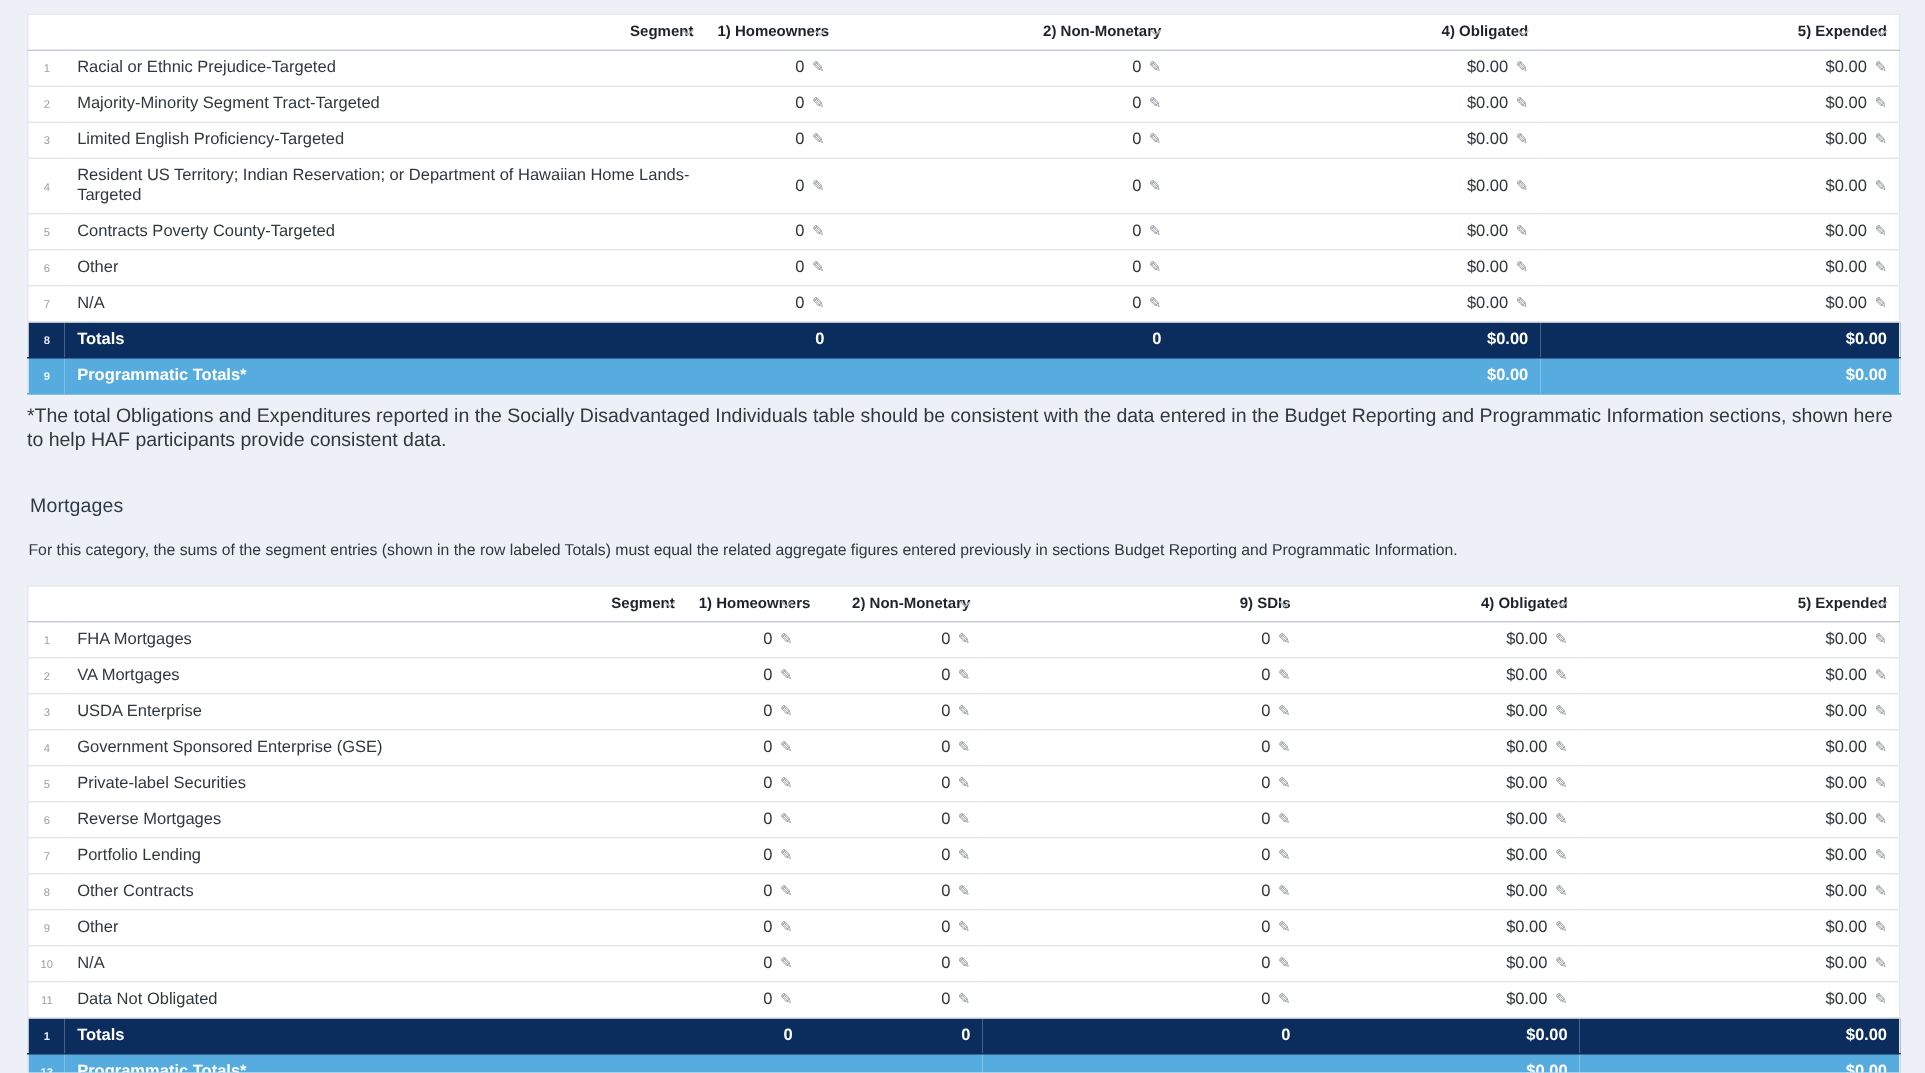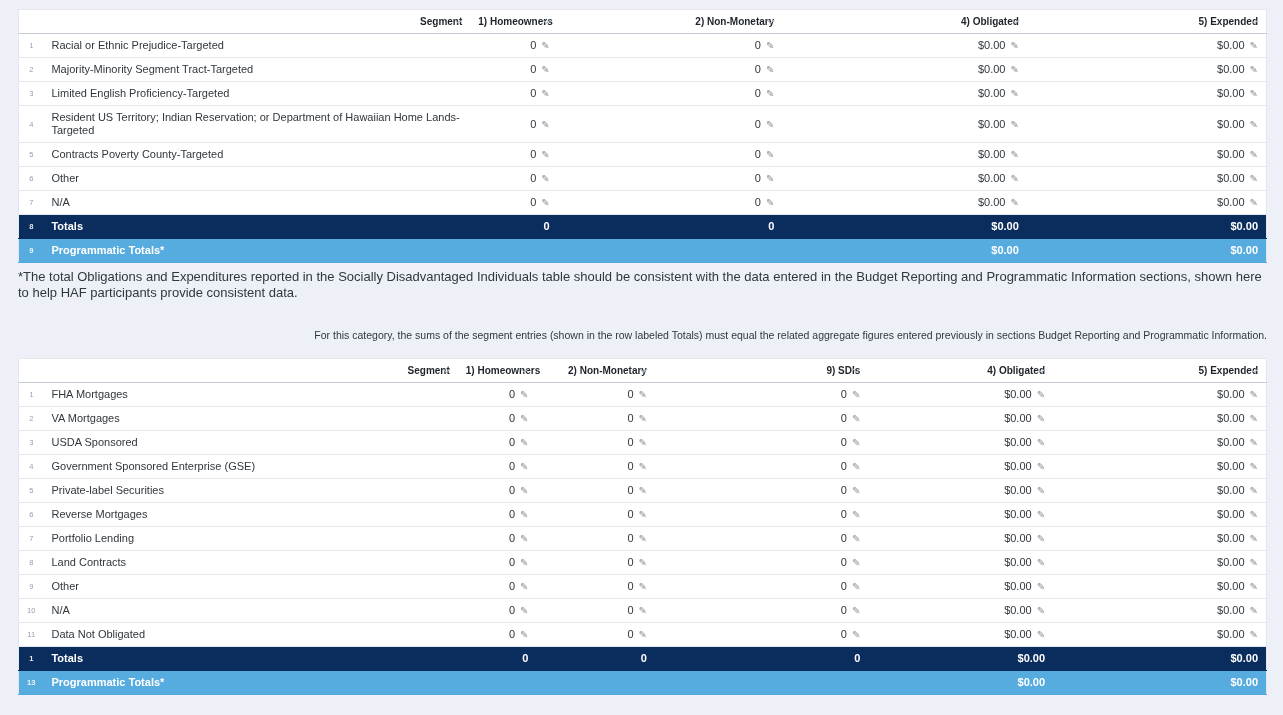--- a/index.html
+++ b/index.html
@@ -9,21 +9,21 @@
   }
   html,body{margin:0;padding:0;}
   body{
     width:1283px;height:715px;overflow:hidden;
     background:var(--page-bg);
     font-family:"Liberation Sans",sans-serif;
     color:var(--body-text);
   }
   .page{padding:9px 16px 0 18px;}
   .section-title{font-size:13px;font-weight:400;color:var(--title-text);margin:0 0 10px 2px;letter-spacing:.1px;}
-  .intro{font-size:10.5px;color:var(--body-text);margin:17px 0 16px 1px;line-height:1.3;text-align:right;}
+  .intro{font-size:10.5px;color:var(--body-text);margin:17px 0 16px 1px;line-height:1.3;}
   .footnote{font-size:13px;color:var(--body-text);margin:6px 0 0 0;line-height:1.25;}
   .sec-mortgages{margin-top:27px;}
 
   table.grid{width:100%;border-collapse:collapse;table-layout:fixed;background:var(--table-bg);
     border:1px solid var(--row-border);border-bottom:none;}
   .grid th{font-size:10px;font-weight:700;color:var(--header-text);text-align:right;
     padding:0 8px;height:23px;border-bottom:1px solid var(--header-border);position:relative;}
   .grid th .hlab{white-space:nowrap;}
   .grid .chev{position:absolute;right:7px;top:50%;transform:translateY(-50%);color:var(--chevron);line-height:0;}
   .grid td{font-size:11px;color:var(--body-text);padding:5px 8px;border-bottom:1px solid var(--row-border);line-height:13px;}
@@ -150,20 +150,21 @@
               <td class="val"><span class="v">$0.00</span></td>
               <td class="val"><span class="v">$0.00</span></td>
             </tr>
           </tbody>
         </table>
       </div>
     <p class="footnote">*The total Obligations and Expenditures reported in the Socially Disadvantaged Individuals table should be consistent with the data entered in the Budget Reporting and Programmatic Information sections, shown here to help HAF participants provide consistent data.</p>
   </section>
 
   <section class="sec sec-mortgages">
+    <h2 class="section-title">Mortgages</h2>
     <p class="intro">For this category, the sums of the segment entries (shown in the row labeled Totals) must equal the related aggregate figures entered previously in sections Budget Reporting and Programmatic Information.</p>
     <div id="mortgages-table-mount">
         <table class="grid t2">
           <colgroup>
             <col class="c-num">
             <col class="c-seg">
             <col class="c-v0">
             <col class="c-v1">
             <col class="c-v2">
             <col class="c-v3">
@@ -206,21 +207,21 @@
               <td class="num">2</td>
               <td class="seg">VA Mortgages</td>
               <td class="val"><span class="v">0</span><span class="pencil">✎</span></td>
               <td class="val"><span class="v">0</span><span class="pencil">✎</span></td>
               <td class="val"><span class="v">0</span><span class="pencil">✎</span></td>
               <td class="val"><span class="v">$0.00</span><span class="pencil">✎</span></td>
               <td class="val"><span class="v">$0.00</span><span class="pencil">✎</span></td>
             </tr>
             <tr class="data">
               <td class="num">3</td>
-              <td class="seg">USDA Sponsored</td>
+              <td class="seg">USDA Enterprise</td>
               <td class="val"><span class="v">0</span><span class="pencil">✎</span></td>
               <td class="val"><span class="v">0</span><span class="pencil">✎</span></td>
               <td class="val"><span class="v">0</span><span class="pencil">✎</span></td>
               <td class="val"><span class="v">$0.00</span><span class="pencil">✎</span></td>
               <td class="val"><span class="v">$0.00</span><span class="pencil">✎</span></td>
             </tr>
             <tr class="data">
               <td class="num">4</td>
               <td class="seg">Government Sponsored Enterprise (GSE)</td>
               <td class="val"><span class="v">0</span><span class="pencil">✎</span></td>
@@ -251,21 +252,21 @@
               <td class="num">7</td>
               <td class="seg">Portfolio Lending</td>
               <td class="val"><span class="v">0</span><span class="pencil">✎</span></td>
               <td class="val"><span class="v">0</span><span class="pencil">✎</span></td>
               <td class="val"><span class="v">0</span><span class="pencil">✎</span></td>
               <td class="val"><span class="v">$0.00</span><span class="pencil">✎</span></td>
               <td class="val"><span class="v">$0.00</span><span class="pencil">✎</span></td>
             </tr>
             <tr class="data">
               <td class="num">8</td>
-              <td class="seg">Land Contracts</td>
+              <td class="seg">Other Contracts</td>
               <td class="val"><span class="v">0</span><span class="pencil">✎</span></td>
               <td class="val"><span class="v">0</span><span class="pencil">✎</span></td>
               <td class="val"><span class="v">0</span><span class="pencil">✎</span></td>
               <td class="val"><span class="v">$0.00</span><span class="pencil">✎</span></td>
               <td class="val"><span class="v">$0.00</span><span class="pencil">✎</span></td>
             </tr>
             <tr class="data">
               <td class="num">9</td>
               <td class="seg">Other</td>
               <td class="val"><span class="v">0</span><span class="pencil">✎</span></td>

